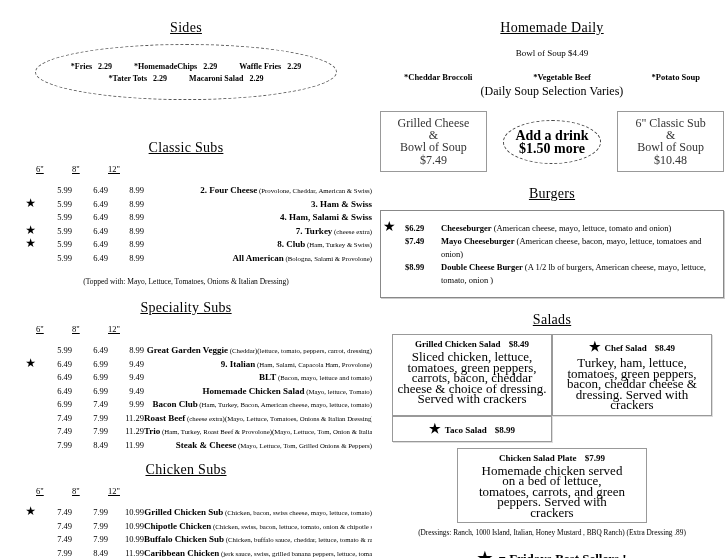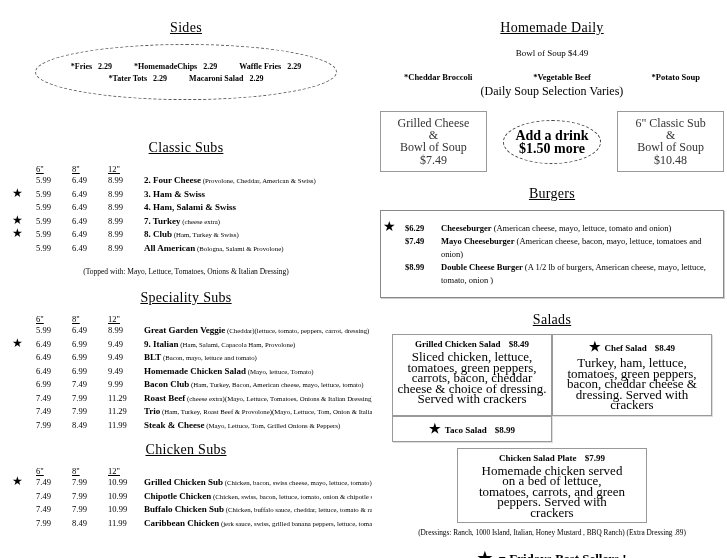--- a/index.html
+++ b/index.html
@@ -25,21 +25,21 @@
     display:flex;flex-direction:column;justify-content:center;gap:3px;
   }
   .oval-line{display:flex;justify-content:center;gap:22px;font-size:8px;font-weight:bold;}
   .side-item{white-space:nowrap;}
   .side-item .pr{margin-left:6px;}
 
   
   .size-head{display:flex;margin-top:8px;font-size:8.5px;}
   .size-head .sp{width:24px;}
   .size-head .sz{width:36px;text-decoration:underline;}
-  .menu-rows{margin-top:0;}
+  .menu-rows{margin-top:10px;text-align:right;}
   .menu-row{display:flex;align-items:baseline;line-height:13.5px;}
   .star-cell{width:24px;font-size:12px;line-height:10px;}
   .price-cell{width:36px;font-size:8.5px;}
   .item-cell{flex:1;font-size:9px;white-space:nowrap;overflow:hidden;}
   .item-name{font-weight:bold;}
   .item-desc{font-size:6.8px;font-weight:normal;}
   .rows-indent{padding-left:12px;}
 
   
   .bowl-line{text-align:center;font-size:9px;margin-top:12px;}

